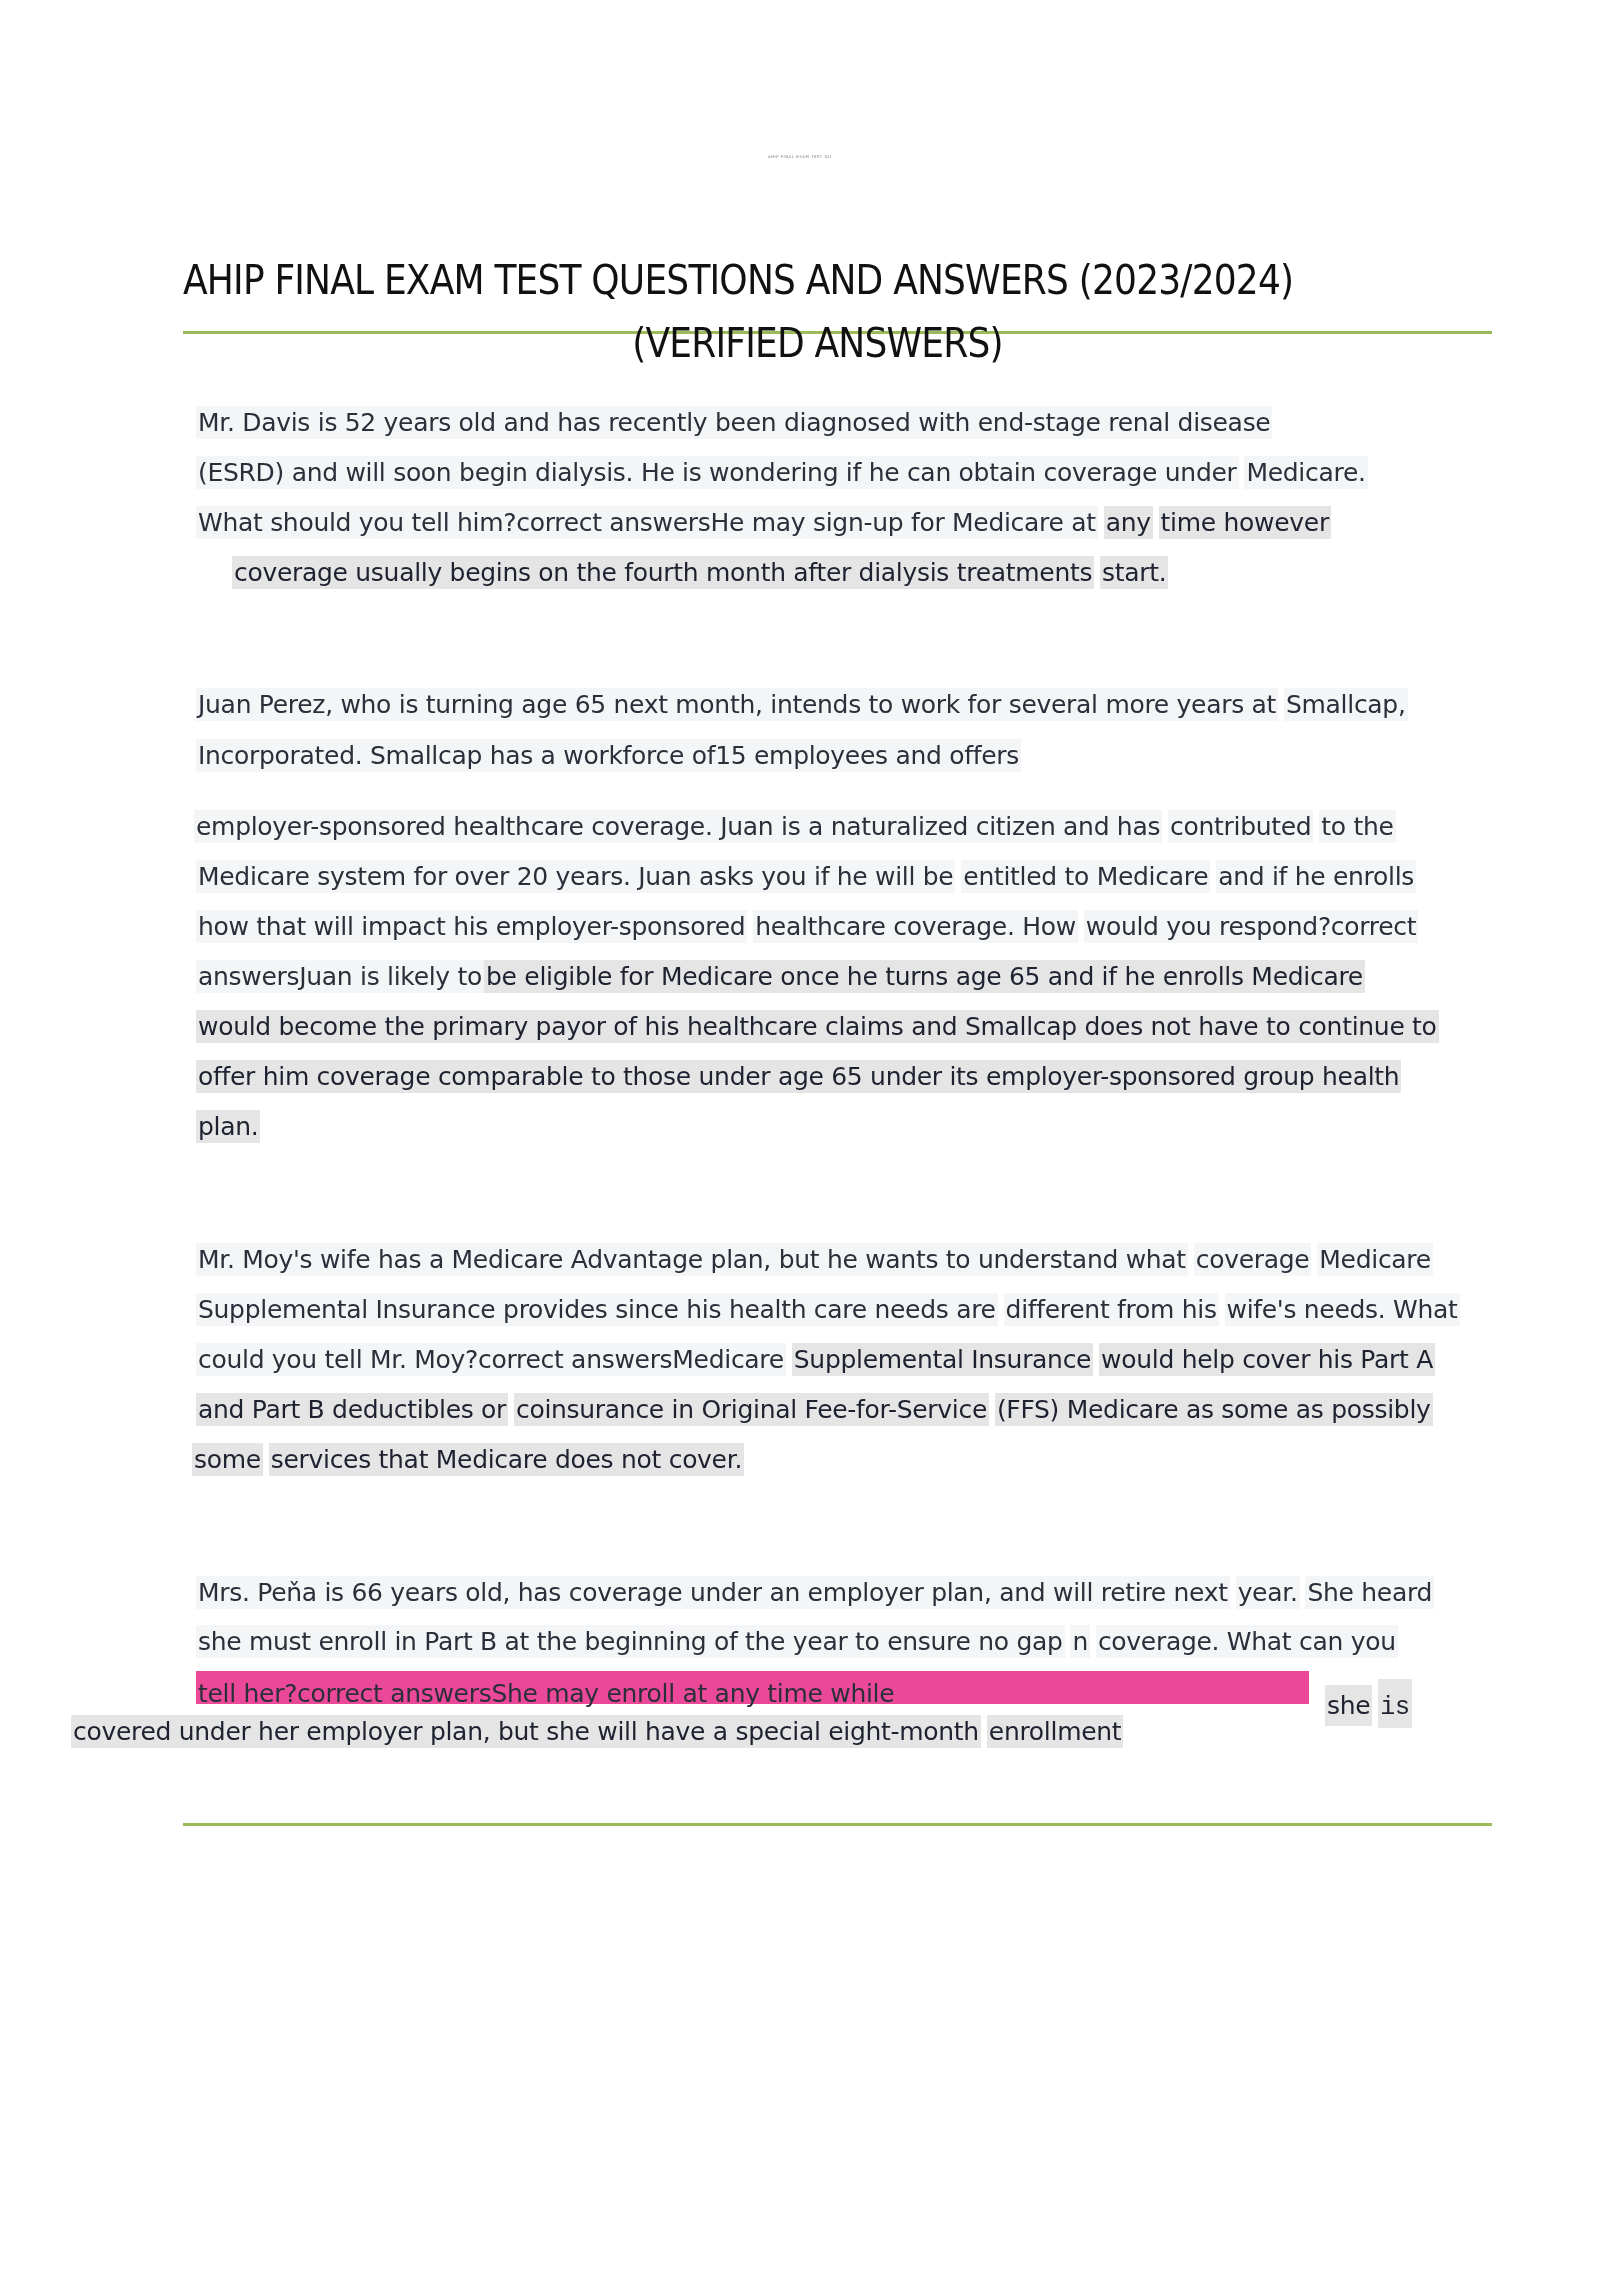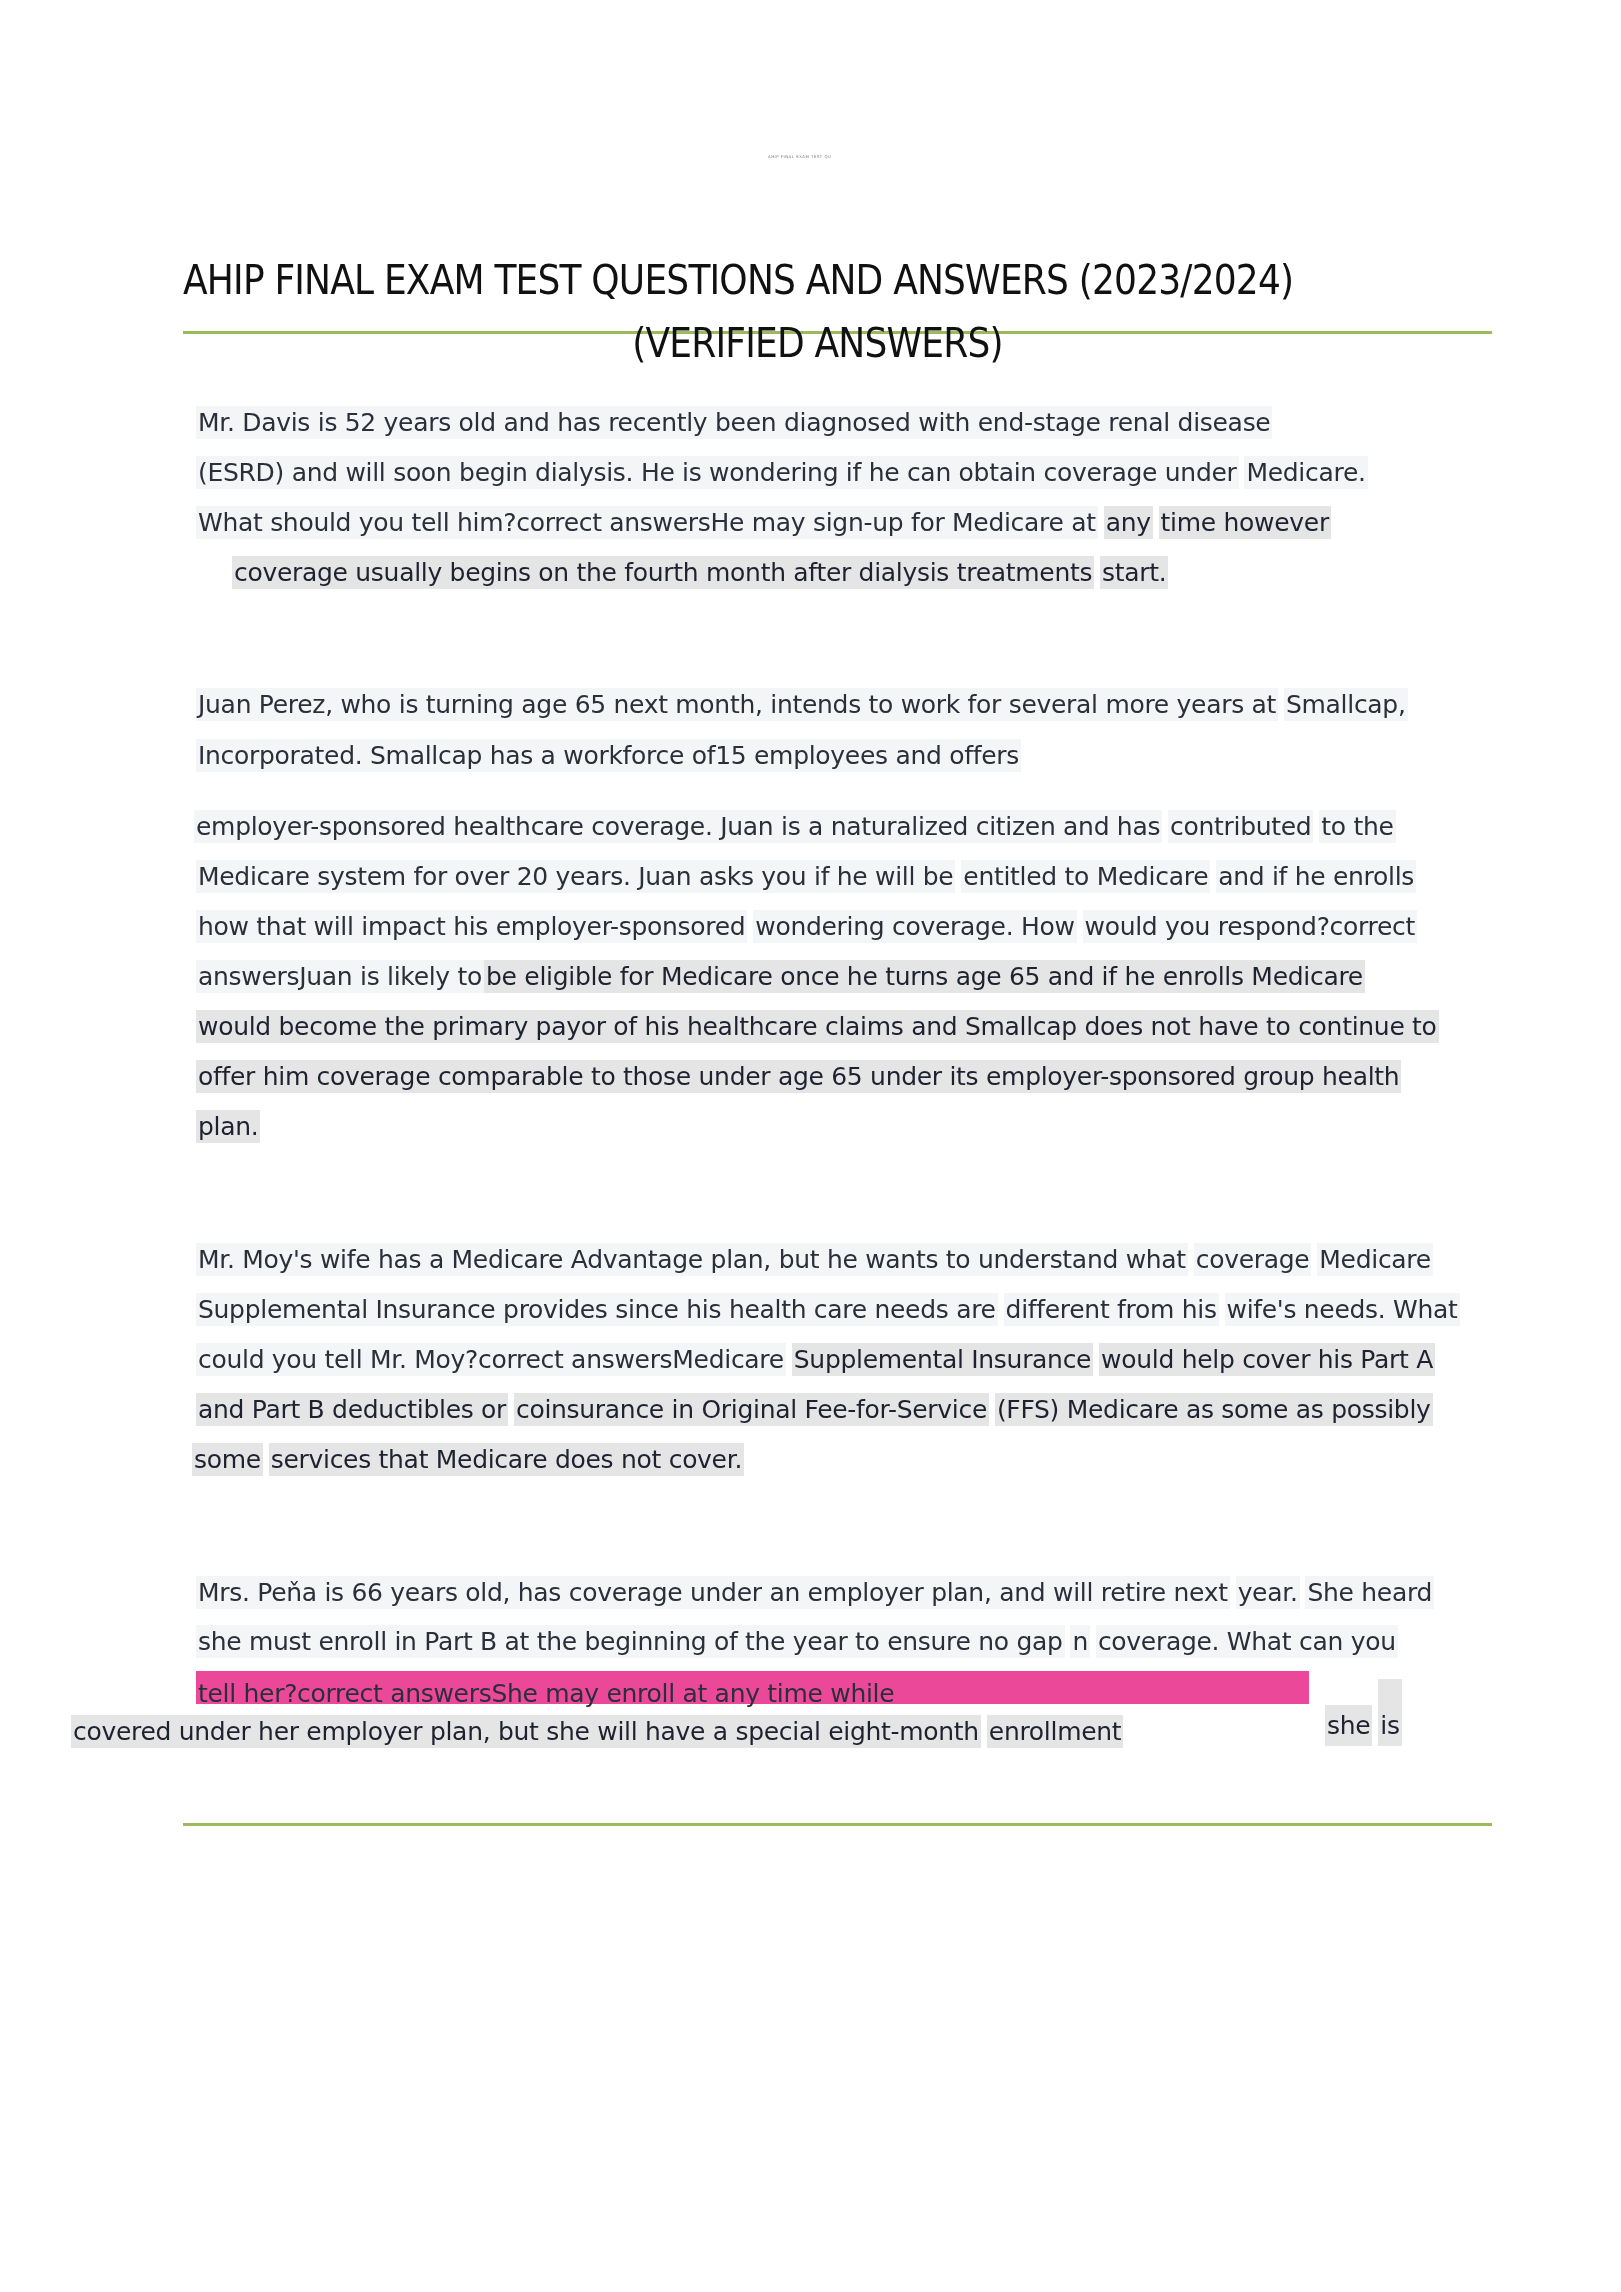--- a/index.html
+++ b/index.html
@@ -49,21 +49,21 @@
   <div class="line" style="left:196px; top:739px;">
     <span class="seg g">Incorporated. Smallcap has a workforce of15 employees and offers</span>
   </div>
   <div class="line" style="left:194px; top:810px;">
     <span class="seg g">employer-sponsored healthcare coverage. Juan is a naturalized citizen and has</span><span class="seg g">contributed</span><span class="seg g">to the</span>
   </div>
   <div class="line" style="left:196px; top:860px;">
     <span class="seg g">Medicare system for over 20 years. Juan asks you if he will be</span><span class="seg g">entitled to Medicare</span><span class="seg g">and if he enrolls</span>
   </div>
   <div class="line" style="left:196px; top:910px;">
-    <span class="seg g">how that will impact his employer-sponsored</span><span class="seg g">wondering coverage. How</span><span class="seg g">would you respond?correct</span>
+    <span class="seg g">how that will impact his employer-sponsored</span><span class="seg g">healthcare coverage. How</span><span class="seg g">would you respond?correct</span>
   </div>
   <div class="line" style="left:196px; top:960px;">
     <span class="seg g" style="margin-right:0">answersJuan is likely to</span><span class="seg y">be eligible for Medicare once he turns age 65 and if he enrolls Medicare</span>
   </div>
   <div class="line" style="left:196px; top:1010px;">
     <span class="seg y">would become the primary payor of his healthcare claims and Smallcap does not have to continue to</span>
   </div>
   <div class="line" style="left:196px; top:1060px;">
     <span class="seg y">offer him coverage comparable to those under age 65 under its employer-sponsored group health</span>
   </div>
@@ -94,21 +94,21 @@
   <div class="line" style="left:196px; top:1576px;">
     <span class="seg g">Mrs. Peňa is 66 years old, has coverage under an employer plan, and will retire next</span><span class="seg g">year.</span><span class="seg g">She heard</span>
   </div>
   <div class="line" style="left:196px; top:1625px;">
     <span class="seg g">she must enroll in Part B at the beginning of the year to ensure no gap</span><span class="seg g">n</span><span class="seg g">coverage. What can you</span>
   </div>
   <div class="line" style="left:196px; top:1671px; width:1113px; background:#ec4899;">
     <span class="seg" style="position:relative; top:5.9px;">tell her?correct answersShe may enroll at any time while</span>
   </div>
   <div class="line" style="left:1325px; top:1679px; height:41px; line-height:41px;">
-    <span class="seg y">she</span><span class="seg y" style="padding-top:26px;">is</span>
+    <span class="seg y">she</span><span class="seg y" style="padding-top:8px;font-family:Liberation Mono, monospace;">is</span>
   </div>
   <div class="line" style="left:71px; top:1715px;">
     <span class="seg y">covered under her employer plan, but she will have a special eight-month</span><span class="seg y">enrollment</span>
   </div>
 </div>
 
 <div class="rule rule-bottom"></div>
 
 
 </body></html>

